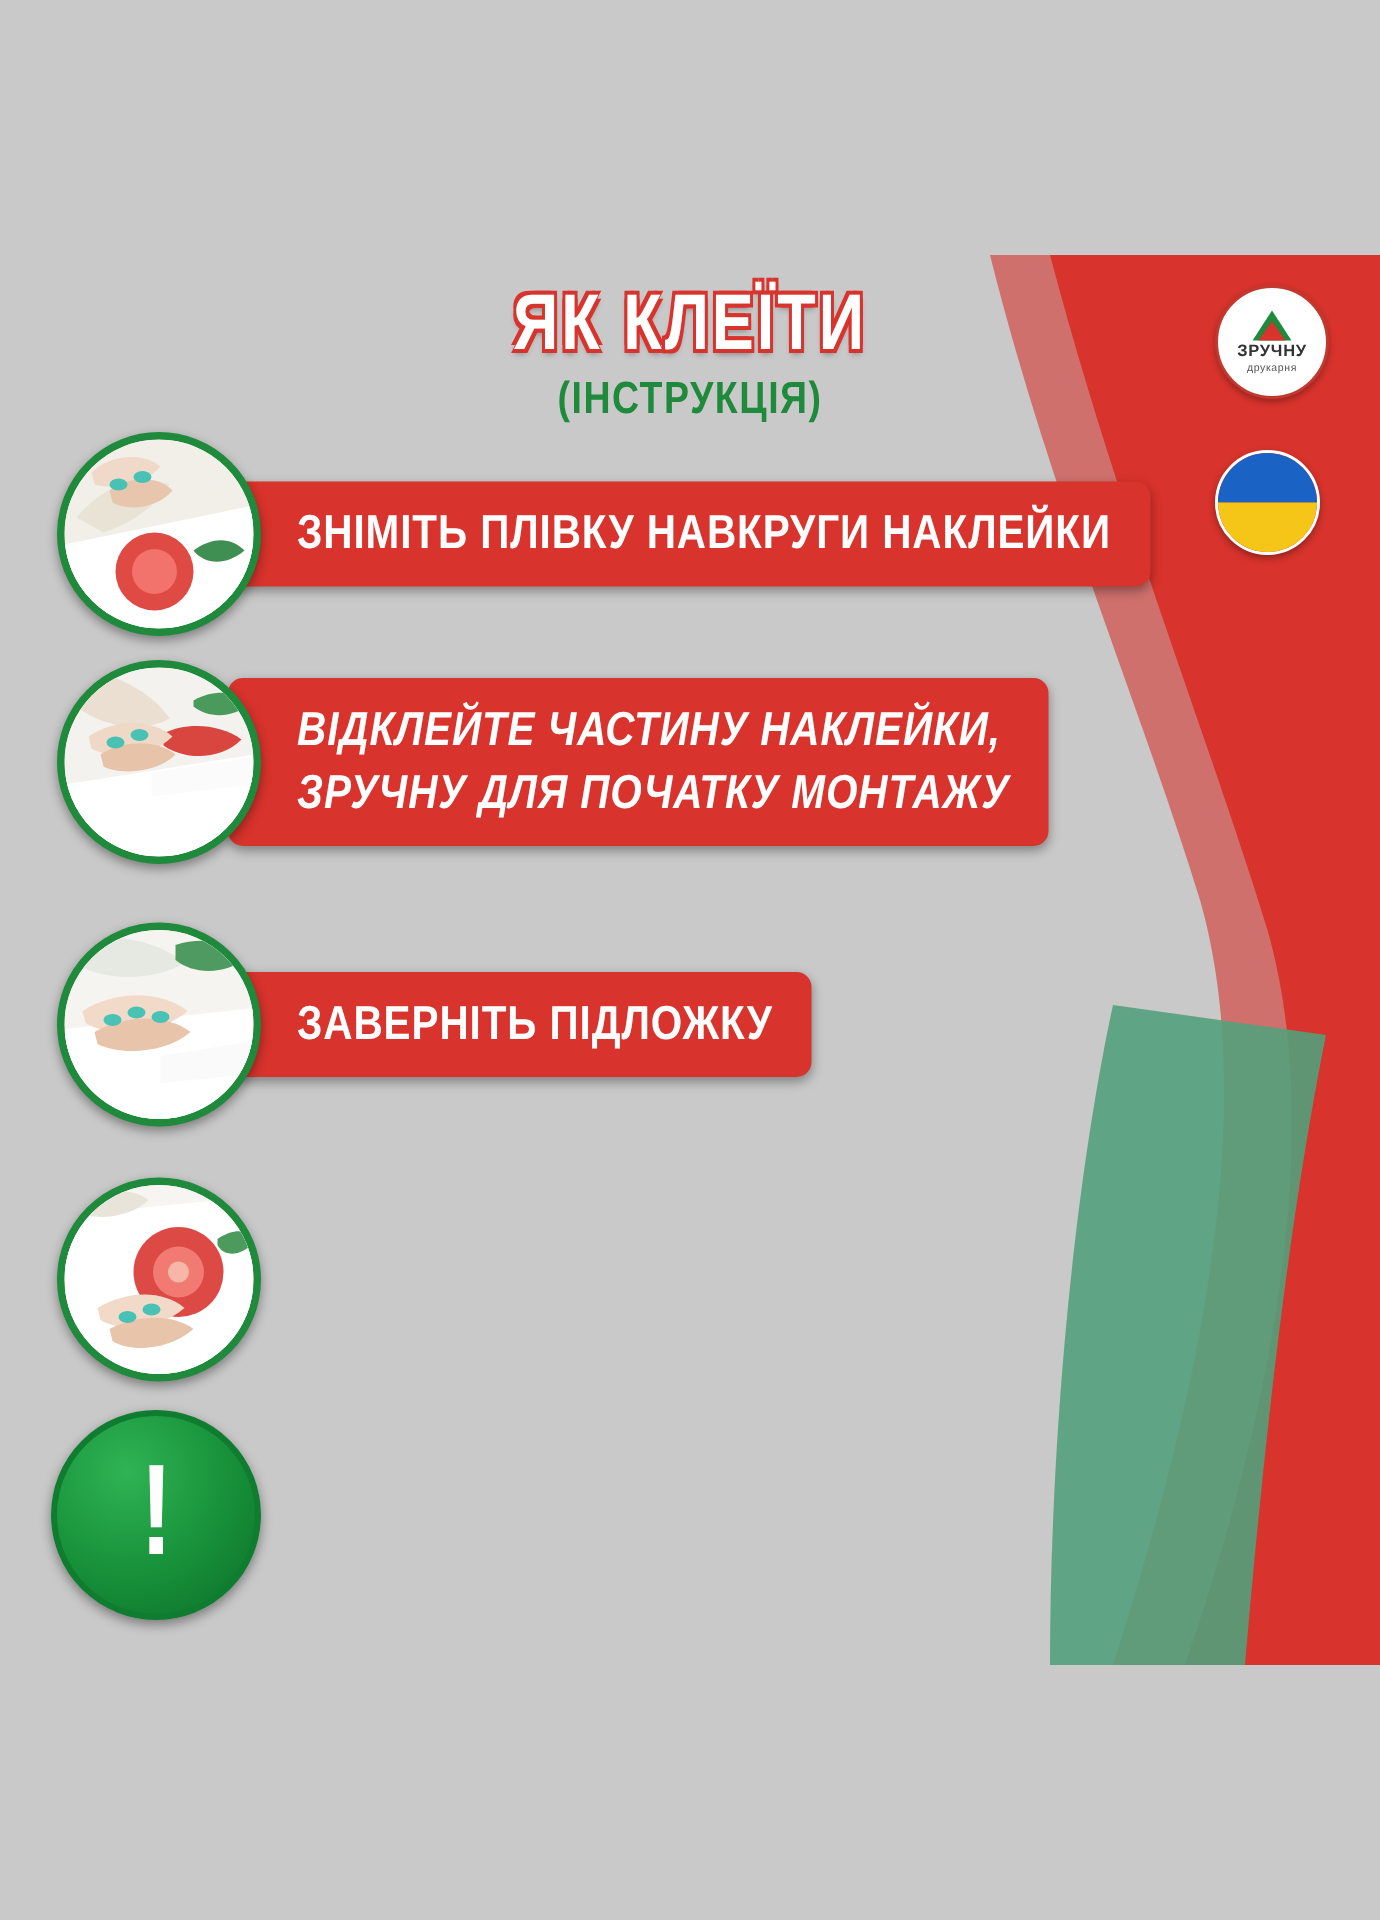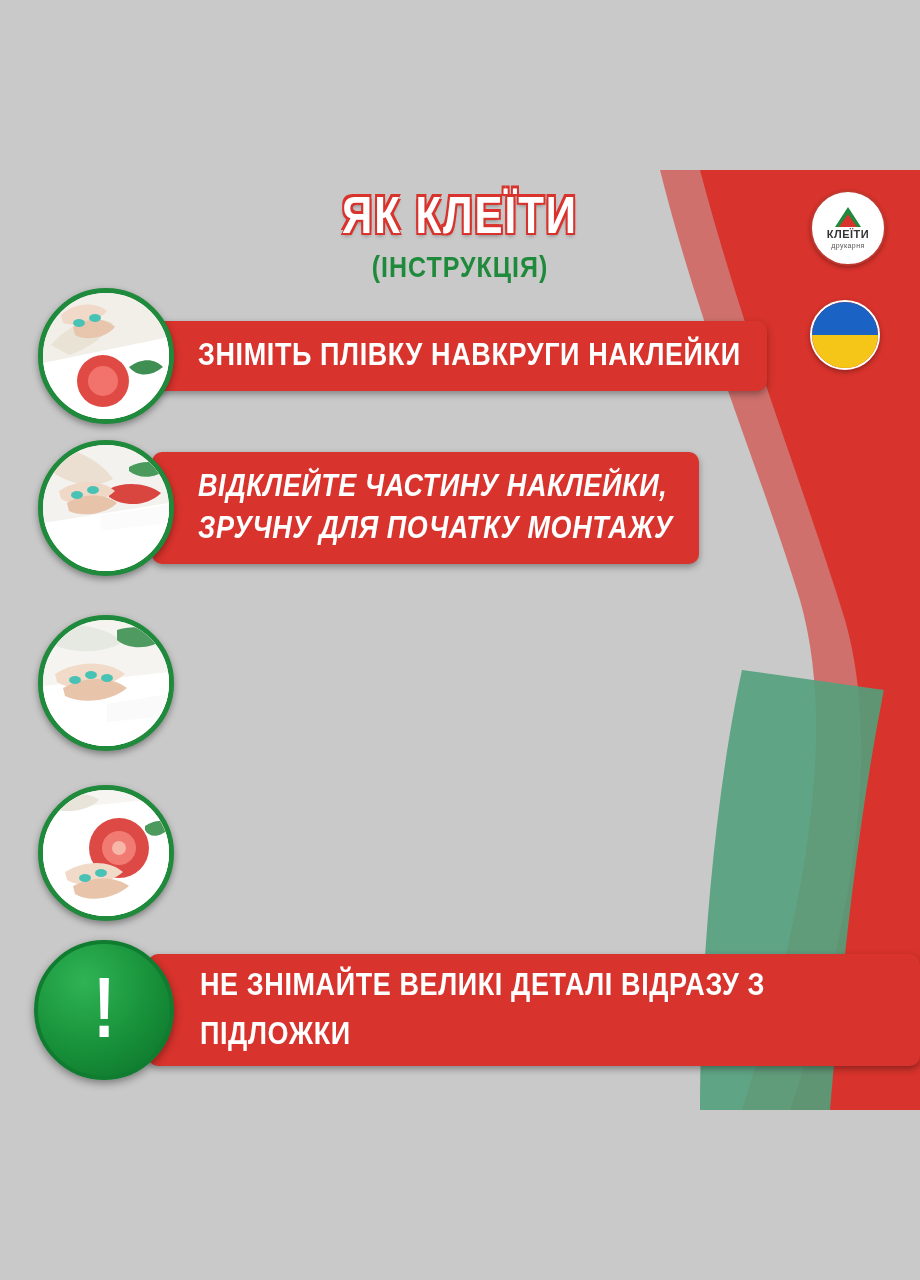--- a/index.html
+++ b/index.html
@@ -209,21 +209,21 @@
     </svg>
   </div>
 
   <div class="header">
     <div class="title">ЯК КЛЕЇТИ</div>
     <div class="subtitle">(ІНСТРУКЦІЯ)</div>
   </div>
 
   <div class="logo-badge">
     <div class="melon"></div>
-    <div class="brand">КЛЕЇТИ</div>
+    <div class="brand">ЗРУЧНУ</div>
     <div class="brand-sub">друкарня</div>
   </div>
 
   <div class="flag-badge">
     <div class="blue"></div>
     <div class="yellow"></div>
   </div>
 
   <div class="step" style="top:288px;">
     <div class="thumb">
@@ -273,20 +273,23 @@
         <path d="M0 66 L126 52 L126 126 L0 126 Z" fill="#ffffff"></path>
         <path d="M10 6 C 36 2, 64 8, 80 22 C 60 34, 28 34, 10 24 Z" fill="#e5e9e2"></path>
         <path d="M74 10 C 92 4, 112 8, 122 18 C 108 30, 86 30, 74 20 Z" fill="#4f9a60"></path>
         <path d="M12 54 C 34 40, 64 40, 82 54 C 64 70, 30 72, 14 62 Z" fill="#f1dac8"></path>
         <path d="M20 68 C 42 56, 68 56, 84 68 C 68 82, 38 84, 22 76 Z" fill="#e8c4ab"></path>
         <ellipse cx="32" cy="60" rx="6" ry="4" fill="#49c2b6"></ellipse>
         <ellipse cx="48" cy="55" rx="6" ry="4" fill="#49c2b6"></ellipse>
         <ellipse cx="64" cy="58" rx="6" ry="4" fill="#49c2b6"></ellipse>
         <path d="M64 84 L126 74 L126 96 L64 102 Z" fill="#fafafa"></path>
       </svg>
+    </div>
+    <div class="bubble">
+      <span>ЗАВЕРНІТЬ ПІДЛОЖКУ</span>
     </div>
   </div>
 
   <div class="step" style="top:785px;">
     <div class="thumb">
       <svg width="126" height="126" viewBox="0 0 126 126">
         <rect width="126" height="126" fill="#f7f5f1"></rect>
         <path d="M0 20 L126 8 L126 126 L0 126 Z" fill="#ffffff"></path>
         <path d="M8 10 C 26 2, 46 2, 56 10 C 44 22, 20 24, 8 18 Z" fill="#e9e4da"></path>
         <circle cx="76" cy="58" r="30" fill="#dd4a45"></circle>
@@ -298,18 +301,15 @@
         <ellipse cx="42" cy="88" rx="6" ry="4" fill="#49c2b6"></ellipse>
         <ellipse cx="58" cy="83" rx="6" ry="4" fill="#49c2b6"></ellipse>
       </svg>
     </div>
   </div>
 
   <div class="step" style="top:940px; left:34px;">
     <div class="warn">
       <div class="mark">!</div>
     </div>
-    <div class="bubble" style="margin-left:-26px; padding-left:52px;">
-      <span>НЕ ЗНІМАЙТЕ ВЕЛИКІ ДЕТАЛІ ВІДРАЗУ З ПІДЛОЖКИ</span>
-    </div>
   </div>
 
 </div>
 
 </body></html>

